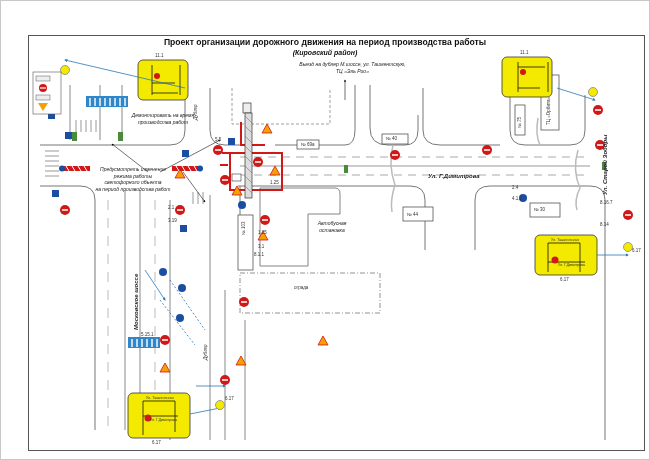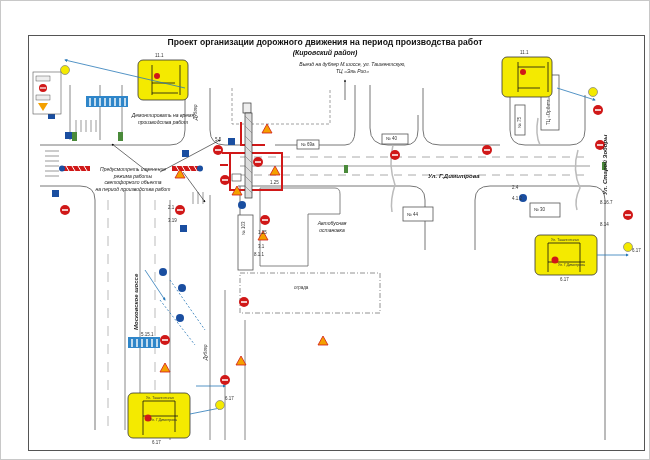--- a/index.html
+++ b/index.html
@@ -241,21 +241,21 @@
   <g>
     <rect x="33" y="72" width="28" height="42" fill="#fff" stroke="#555" stroke-width="0.6"></rect>
     <rect x="36" y="76" width="14" height="5" fill="#eee" stroke="#333" stroke-width="0.4"></rect>
     <circle cx="43" cy="88" r="4" fill="#d01818"></circle>
       <path d="M40,88 h6" stroke="#fff" stroke-width="1.2"></path>
     <rect x="36" y="95" width="14" height="5" fill="#eee" stroke="#333" stroke-width="0.4"></rect>
     <path d="M38,103 l5,8 l5,-8z" fill="#f4a000"></path>
   </g>
 </svg>
 
-<div class="title">Проект организации дорожного движения на период производства работ</div>
+<div class="title">Проект организации дорожного движения на период производства работы</div>
 <div class="subtitle">(Кировский район)</div>
 <div class="exit-note">
   <div>Выезд на дублер М.шоссе, ул. Ташкентскую,</div>
   <div>ТЦ «Эль Рио»</div>
 </div>
 
 <div class="street" style="left:428px;top:173px;">Ул. Г.Димитрова</div>
 <div class="street vert" style="left:133px;top:330px;">Московское шоссе</div>
 <div class="street vert" style="left:602px;top:195px;">Ул. Старой Зоборы</div>
 <div class="lbl vert" style="left:193px;top:120px;font-style:italic;">Дублер</div>

